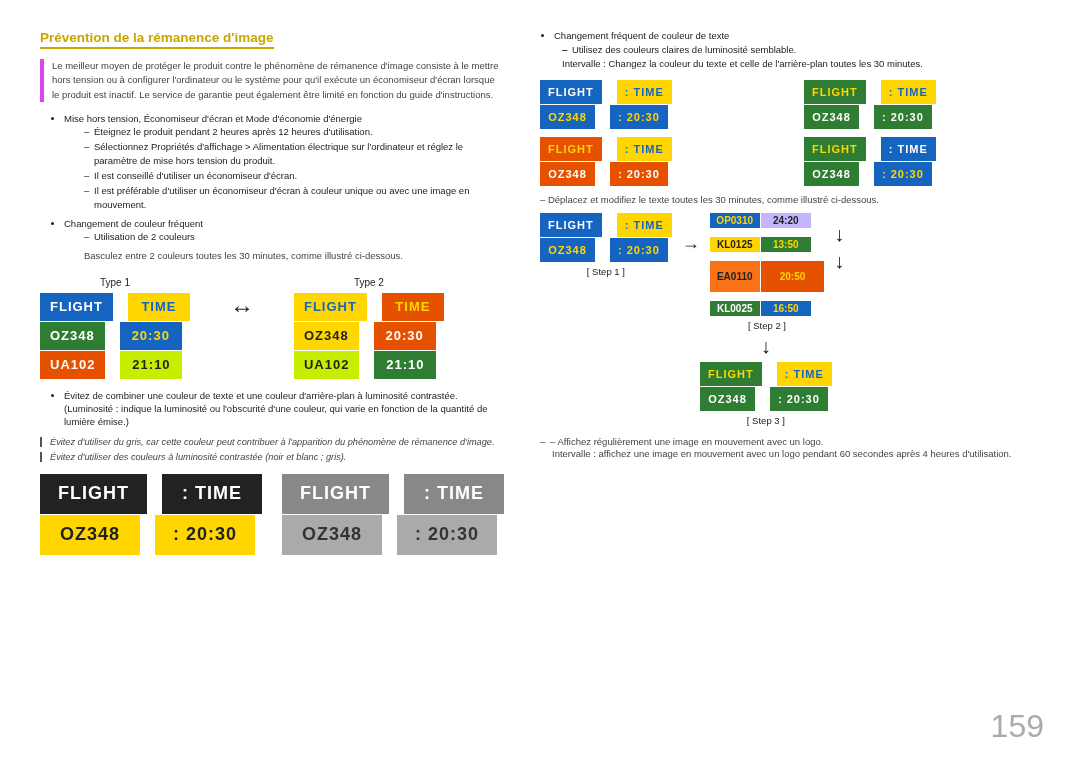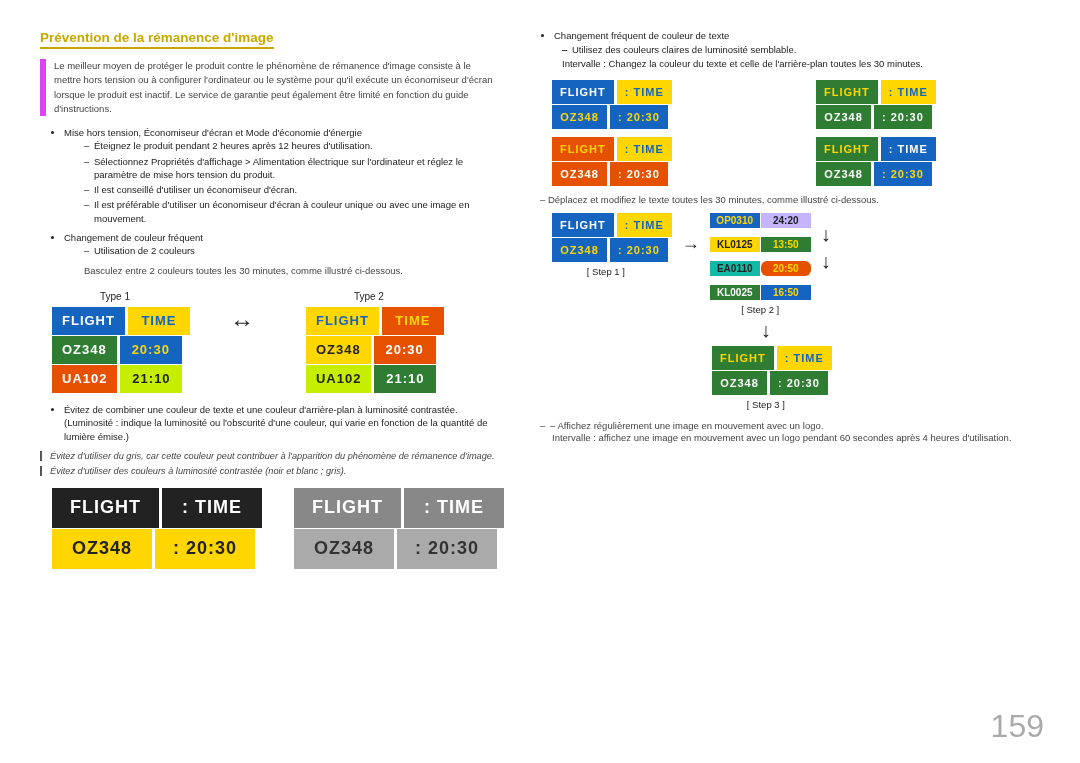--- a/index.html
+++ b/index.html
@@ -34,21 +34,21 @@
       border-bottom: 2px solid #c8a800;
       padding-bottom: 2px;
       margin-bottom: 10px;
       display: inline-block;
     }
     .main-intro {
       font-size: 9.5px;
       color: #444;
       margin-bottom: 10px;
       line-height: 1.5;
-      border-left: 6px solid #d946ef;
+      border-left: 4px solid #d946ef;
       padding-left: 8px;
     }
     ul.bullet-list {
       list-style: disc;
       margin-left: 24px;
       margin-bottom: 8px;
     }
     ul.bullet-list li {
       font-size: 9.5px;
       color: #222;
@@ -90,22 +90,21 @@
       margin-bottom: 5px;
       text-align: right;
     }
     .flight-board {
       display: flex;
       flex-direction: column;
       gap: 1px;
     }
     .fb-row {
       display: flex;
-      gap: 3px;
-      margin-left: 12px;
+      gap: 15px;
     }
     .fb-cell {
       display: flex;
       align-items: center;
       justify-content: center;
       font-weight: bold;
       font-size: 13px;
       padding: 5px 10px;
       min-width: 62px;
       min-height: 28px;
@@ -431,22 +430,22 @@
         <div class="multi-flight">
           <div class="mf-row">
             <div class="mf-cell" style="background:#1565c0;color:#ffd600;font-size:10px;padding:2px 5px;min-width:50px;">OP0310</div>
             <div class="mf-cell" style="background:#c4b5fd;color:#222;font-size:10px;padding:2px 5px;min-width:50px;">24:20</div>
           </div>
           <div class="mf-row">
             <div class="mf-cell" style="background:#ffd600;color:#222;font-size:10px;padding:2px 5px;min-width:50px;">KL0125</div>
             <div class="mf-cell" style="background:#2e7d32;color:#ffd600;font-size:10px;padding:2px 5px;min-width:50px;">13:50</div>
           </div>
           <div class="mf-row">
-            <div class="mf-cell" style="background:#14b8a6;color:#222;font-size:10px;padding:2px 5px;min-width:50px;">EA0110</div>
-            <div class="mf-cell" style="background:#e65100;color:#ffd600;font-size:10px;padding:2px 5px;min-width:50px;border-radius:6px;">20:50</div>
+            <div class="mf-cell" style="background:#f97316;color:#222;font-size:10px;padding:10px 5px;min-width:50px;">EA0110</div>
+            <div class="mf-cell" style="background:#e65100;color:#ffd600;font-size:10px;padding:2px 19px;min-width:50px;">20:50</div>
           </div>
           <div class="mf-row">
             <div class="mf-cell" style="background:#2e7d32;color:#fff;font-size:10px;padding:2px 5px;min-width:50px;">KL0025</div>
             <div class="mf-cell" style="background:#1565c0;color:#ffd600;font-size:10px;padding:2px 5px;min-width:50px;">16:50</div>
           </div>
         </div>
         <span class="step-label">[ Step 2 ]</span>
       </div>
 
       <div style="display:flex;flex-direction:column;padding-top:10px;gap:4px;">

